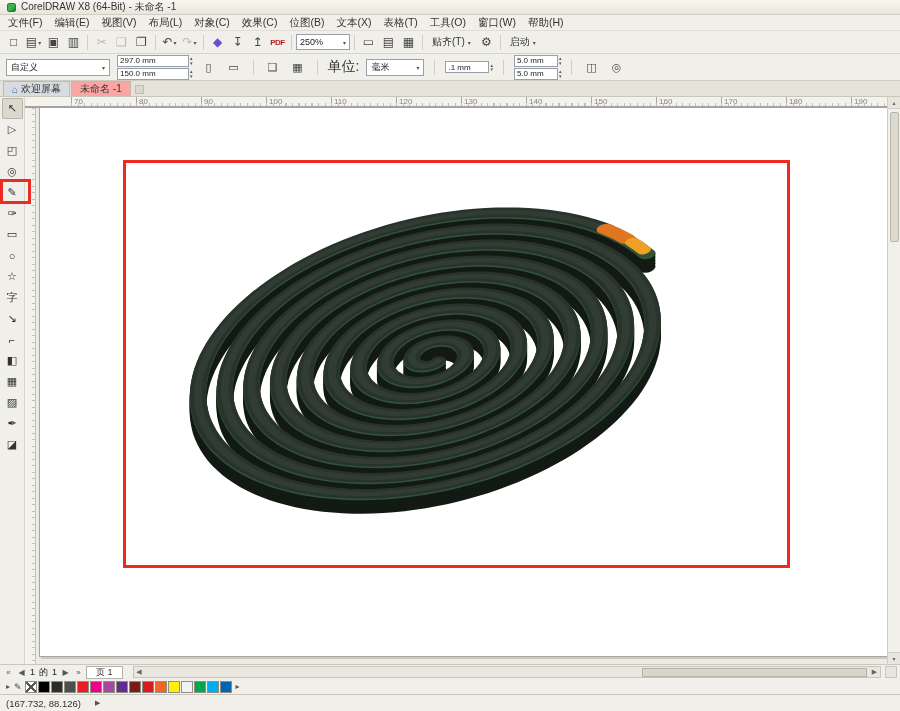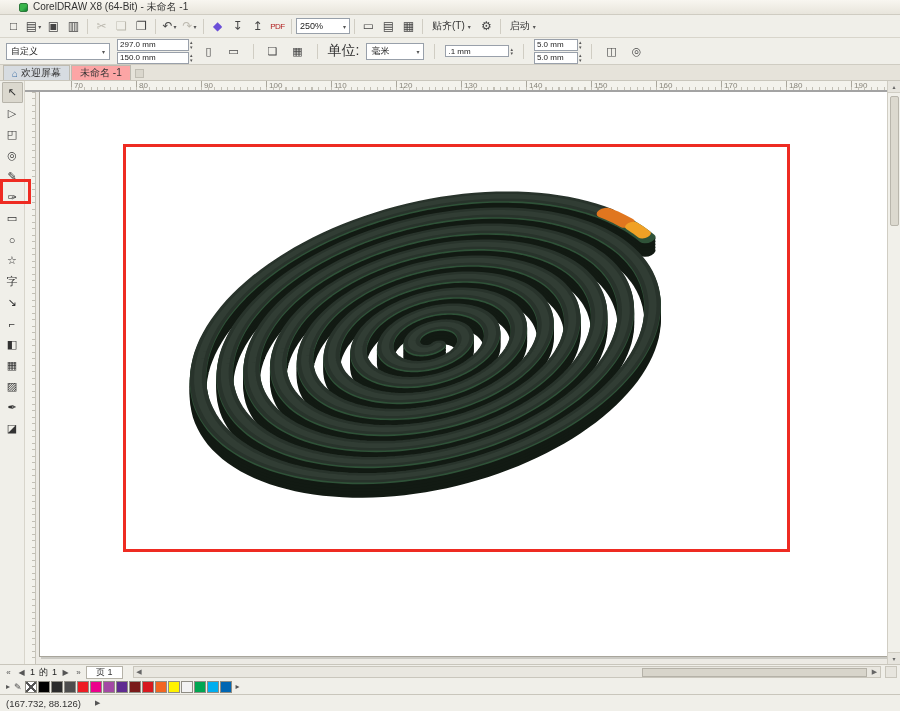--- a/index.html
+++ b/index.html
@@ -2,41 +2,41 @@
 <html><head>
 <meta charset="utf-8">
 <style>
   *{box-sizing:border-box;margin:0;padding:0}
   html,body{width:900px;height:711px;overflow:hidden}
   body{font-family:"Liberation Sans","DejaVu Sans",sans-serif;}
   #app{position:relative;width:900px;height:711px;background:#f0efe9;color:#333;
        display:flex;flex-direction:column;overflow:hidden;user-select:none}
 
   
-  .titlebar{height:15px;flex:0 0 15px;display:flex;align-items:center;gap:5px;padding:0 19px;
+  .titlebar{height:15px;flex:0 0 15px;display:flex;align-items:center;gap:5px;padding:0 7px;
             background:linear-gradient(#f8f6f0,#e8e5dc);border-bottom:1px solid #cfccc2;font-size:10px}
   .app-icon{width:9px;height:9px;border-radius:2px;background:linear-gradient(135deg,#39b54a 55%,#0e7a32);border:1px solid #2c7a3a}
   .title-text{color:#333;white-space:nowrap}
 
   
   .menubar{height:16px;flex:0 0 16px;display:flex;align-items:center;padding:0 2px;font-size:10.5px;
            background:#f0efe9;border-bottom:1px solid #e0ddd4}
   .menu-item{padding:0 6px;height:100%;display:flex;align-items:center;cursor:default;white-space:nowrap}
 
   
   .toolbar{height:23px;flex:0 0 23px;display:flex;align-items:center;gap:1px;padding:0 4px;
            border-bottom:1px solid #d8d5cb;font-size:12px}
   .tbtn{min-width:19px;height:19px;display:flex;align-items:center;justify-content:center;color:#454545;border-radius:2px}
   .tbtn.dis{color:#bcb9af}
   .tbtn .ig{font-size:12px;line-height:1}
   .caret{font-size:6px;color:#555;margin-left:1px}
   .tsep{width:1px;height:15px;background:#d0cdc3;margin:0 3px;flex:0 0 1px}
   .zoom-combo{width:54px;height:16px;background:#fff;border:1px solid #98a0aa;font-size:9px;
               display:flex;align-items:center;justify-content:space-between;padding:0 3px;color:#222}
-  .pdf-txt{font-size:8px;font-weight:normal;color:#b22222;letter-spacing:-.5px}
+  .pdf-txt{font-size:8px;font-weight:bold;color:#b22222;letter-spacing:-.5px}
   .purple{color:#6b4fd8}
   .snapbtn,.launchbtn{display:flex;align-items:center;gap:2px;padding:0 5px;height:19px;font-size:10px;color:#333}
 
   
   .propbar{height:27px;flex:0 0 27px;display:flex;align-items:center;gap:7px;padding:0 6px;
            border-bottom:1px solid #cfccc2;font-size:9px}
   .combo{height:17px;background:#fff;border:1px solid #98a0aa;display:flex;align-items:center;
          justify-content:space-between;padding:0 4px;font-size:9px;color:#222}
   .combo .caret{font-size:6px}
   .pair{display:flex;flex-direction:column;gap:1px}
@@ -120,20 +120,46 @@
 </head>
 <body>
 
 <div id="app">
 
   <div class="titlebar">
     <span class="app-icon"></span>
     <span class="title-text">CorelDRAW X8 (64-Bit) - 未命名 -1</span>
   </div>
 
+  <div class="menubar">
+
+      <span class="menu-item">文件(F)</span>
+
+      <span class="menu-item">编辑(E)</span>
+
+      <span class="menu-item">视图(V)</span>
+
+      <span class="menu-item">布局(L)</span>
+
+      <span class="menu-item">对象(C)</span>
+
+      <span class="menu-item">效果(C)</span>
+
+      <span class="menu-item">位图(B)</span>
+
+      <span class="menu-item">文本(X)</span>
+
+      <span class="menu-item">表格(T)</span>
+
+      <span class="menu-item">工具(O)</span>
+
+      <span class="menu-item">窗口(W)</span>
+
+      <span class="menu-item">帮助(H)</span>
+    </div>
 
   <div class="toolbar">
     <div class="tbtn">
         <span class="ig">□</span>
       </div>
     <div class="tbtn">
         <span class="ig">▤</span>
         <span class="caret">▾</span>
       </div>
     <div class="tbtn">
@@ -243,21 +269,21 @@
         <span>▦</span>
       </div>
     <div class="tsep"></div>
     <span class="plabel">单位:</span>
     <div class="combo" style="width:58px">
       <span>毫米</span>
       <span class="caret">▾</span>
     </div>
     <div class="tsep"></div>
     <div class="row-c">
-      <div class="mini" style="width:64px">
+      <div class="mini" style="width:44px">
           <span>.1 mm</span>
         </div>
       <span class="spin">
           <i>▴</i>
           <i>▾</i>
         </span>
     </div>
     <div class="tsep"></div>
     <div class="pair">
       <div class="row-c">

